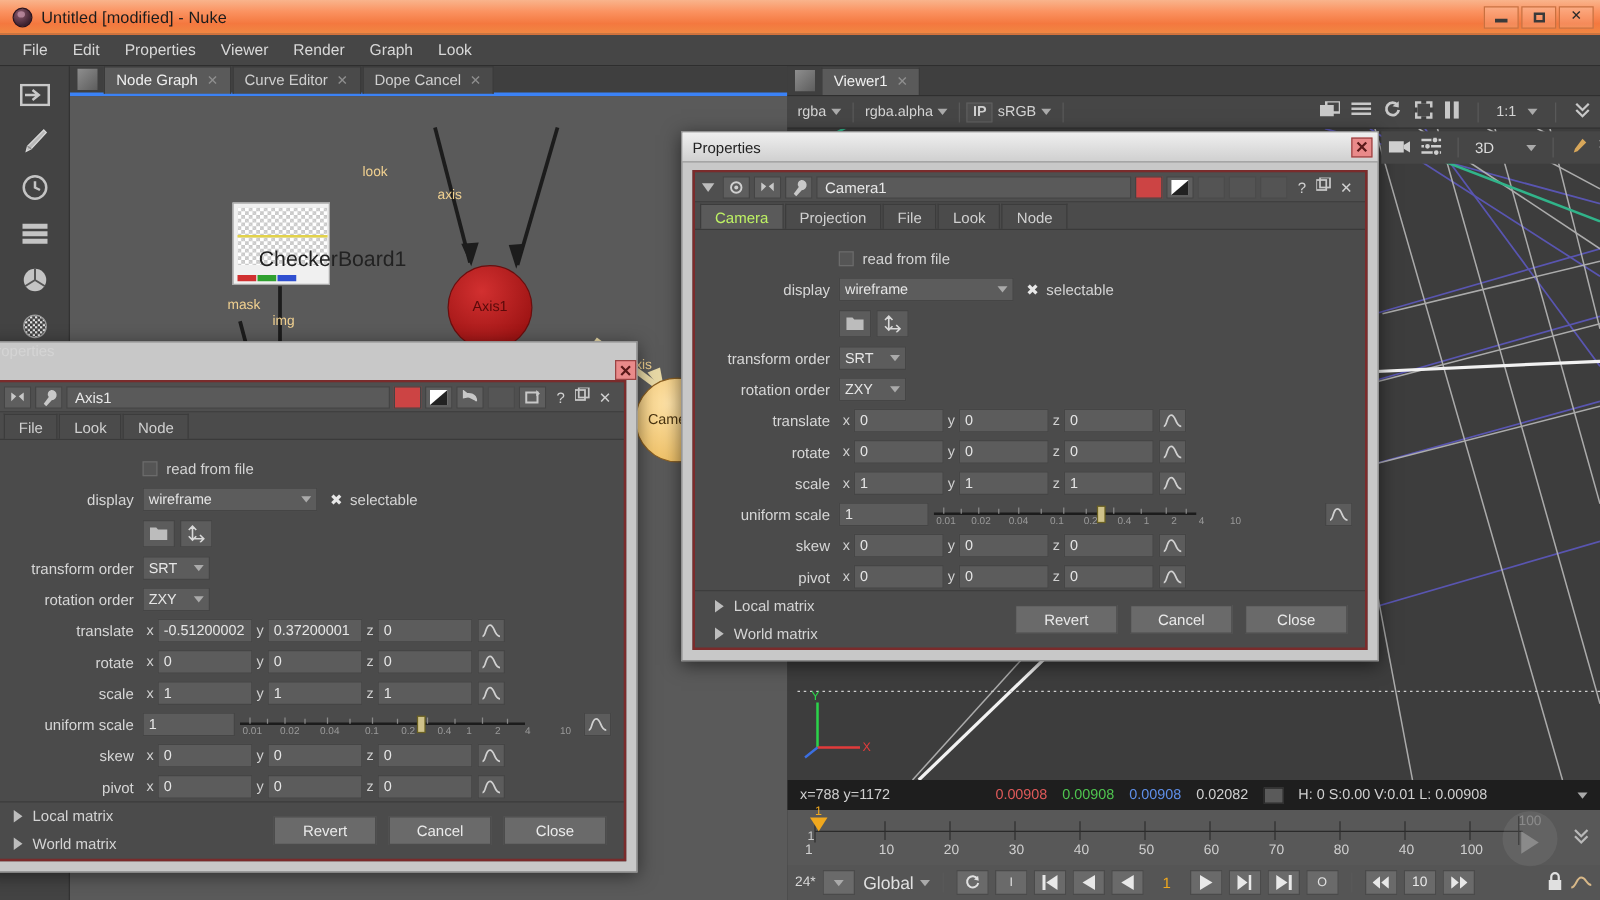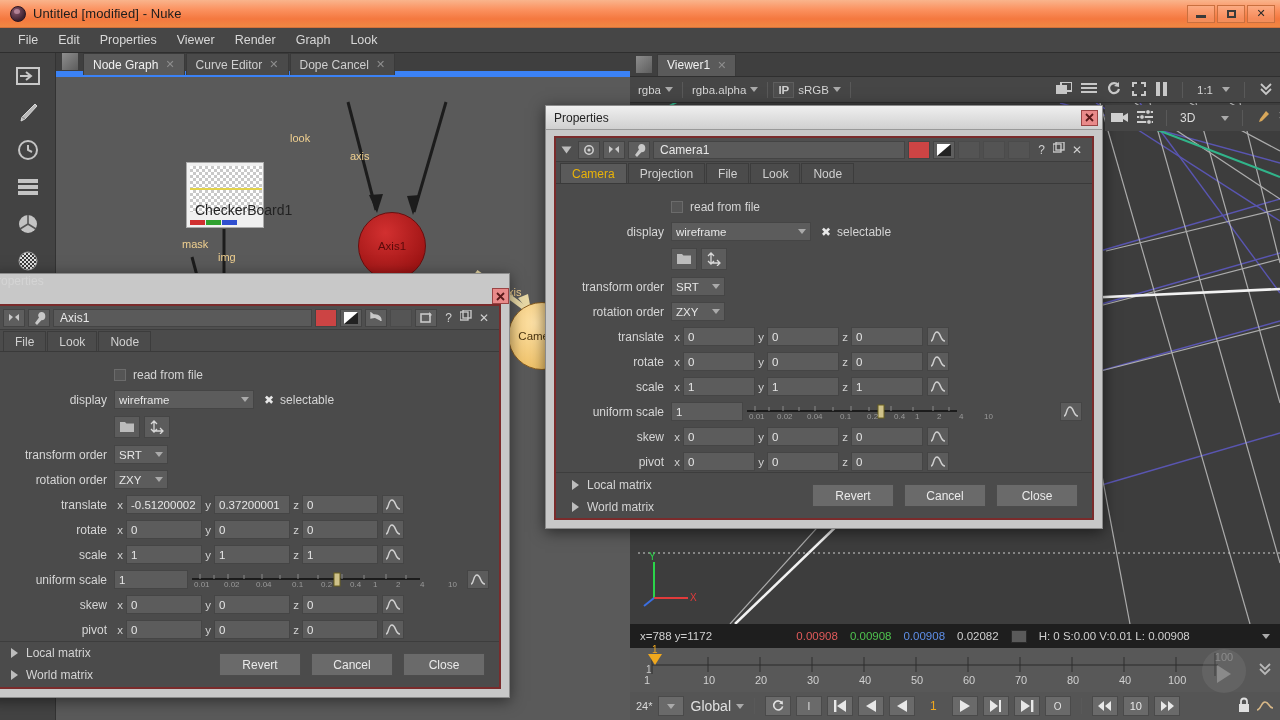--- a/index.html
+++ b/index.html
@@ -50,22 +50,22 @@
   .lefttool {
     position:absolute; left:0; top:53px; width:56px; height:667px;
     background:#434343; border-right:1px solid #333;
     padding-top:10px; display:flex; flex-direction:column; align-items:center; gap:11px;
   }
   .lefttool .ic { width:26px;height:26px; display:flex;align-items:center;justify-content:center; }
 
   
   .ngpanel { position:absolute; left:56px; top:53px; width:574px; height:667px; background:#4d4d4d; }
   .tabrow {
-    height:24px; background:#3f3f3f; display:flex; align-items:flex-start; padding-left:4px;
-    border-bottom:6px solid #3b82f6;
+    height:24px; background:#3f3f3f; display:flex; align-items:center; padding-left:4px;
+    border-bottom:3px solid #3b82f6;
   }
   .tabhandle{width:16px;height:17px;background:linear-gradient(135deg,#8e8e8e,#5d5d5d);margin:0 5px 1px 2px;}
   .tab {
     height:22px; padding:0 9px; display:flex; align-items:center; gap:7px;
     background:#4a4a4a; color:#cfcfcf; font-size:12px; margin-right:1px;
     border:1px solid #3a3a3a; border-bottom:none;
   }
   .tab.active { background:#5a5a5a; color:#f0f0f0; }
   .tab .x { color:#8e8e8e; font-size:11px; }
   .ngcanvas { position:relative; height:643px; background:#5a5a5a; overflow:hidden; }
@@ -76,21 +76,21 @@
     background:#f0f0f0; border:1px solid #aaa;
   }
   .checkerimg {
     position:absolute;left:3px;top:3px;width:72px;height:46px;
     background-image:
       linear-gradient(45deg,#c9c9c9 25%,transparent 25%,transparent 75%,#c9c9c9 75%),
       linear-gradient(45deg,#c9c9c9 25%,transparent 25%,transparent 75%,#c9c9c9 75%);
     background-size:6px 6px; background-position:0 0,3px 3px; background-color:#fff;
   }
   .checkerline{position:absolute;left:3px;top:25px;width:72px;height:2px;background:#e2d24a;}
-  .node-checker .lbl{position:absolute;left:8px;bottom:9px;font-size:14px;color:#222;white-space:nowrap;margin-top:44px;}
+  .node-checker .lbl{position:absolute;left:20px;bottom:9px;font-size:17px;color:#222;white-space:nowrap;margin-top:44px;}
   .chips{position:absolute;left:3px;bottom:2px;display:flex;gap:1px;}
   .chips i{display:block;width:15px;height:5px;}
 
   .node-axis {
     position:absolute; left:302px; top:135px; width:68px;height:68px;border-radius:50%;
     background: radial-gradient(circle at 40% 30%, #d23030, #9e1414 75%);
     border:1px solid #6b0d0d; display:flex;align-items:center;justify-content:center;
     color:#5a0a0a; font-size:11.5px;
   }
   .node-camera {
@@ -151,21 +151,21 @@
   }
   .wclose{margin-left:auto;width:17px;height:16px;background:#e98a8a;border:1px solid #9a4444;
     display:flex;align-items:center;justify-content:center;color:#5a1a1a;font-size:10px;}
   .propbody{position:absolute;left:8px;top:30px;right:8px;bottom:8px;background:#4b4b4b;border:2px solid #7a2b2b;}
 
   .nodehdr{height:24px;background:#4f4f4f;display:flex;align-items:center;gap:3px;padding:0 4px;border-bottom:1px solid #3d3d3d;}
   .hb{width:22px;height:18px;background:#5e5e5e;border:1px solid #444;display:flex;align-items:center;justify-content:center;}
   .namefield{flex:1;height:18px;background:#5a5a5a;border:1px solid #444;color:#e8e8e8;font-size:12px;padding:0 6px;display:flex;align-items:center;}
   .ptabs{height:22px;background:#4b4b4b;display:flex;align-items:flex-end;padding-left:4px;border-bottom:1px solid #3a3a3a;}
   .ptab{height:20px;padding:0 11px;display:flex;align-items:center;font-size:12px;background:#4b4b4b;color:#d0d0d0;border:1px solid #3c3c3c;border-bottom:none;margin-right:1px;}
-  .ptab.active{background:#5a5a5a;color:#eab308;}
+  .ptab.active{background:#5a5a5a;color:#bef264;}
   .pform{padding:12px 10px 0 10px;}
   .row{display:flex;align-items:center;height:21px;margin-bottom:4px;}
   .rlabel{width:105px;text-align:right;padding-right:7px;font-size:12px;color:#d6d6d6;}
   .ipt{height:19px;background:#5c5c5c;border:1px solid #454545;color:#e6e6e6;font-size:11.5px;padding:0 4px;display:flex;align-items:center;}
   .axl{width:12px;text-align:center;color:#d0d0d0;font-size:11.5px;}
   .combo{height:19px;background:#5c5c5c;border:1px solid #454545;color:#e6e6e6;font-size:11.5px;
     padding:0 4px;display:flex;align-items:center;justify-content:space-between;gap:8px;}
   .anim{width:22px;height:19px;background:#5c5c5c;border:1px solid #454545;display:flex;align-items:center;justify-content:center;}
   .chkbox{width:12px;height:12px;background:#555;border:1px solid #6b6b6b;}
   .xmark{color:#e8e8e8;font-size:12px;}

